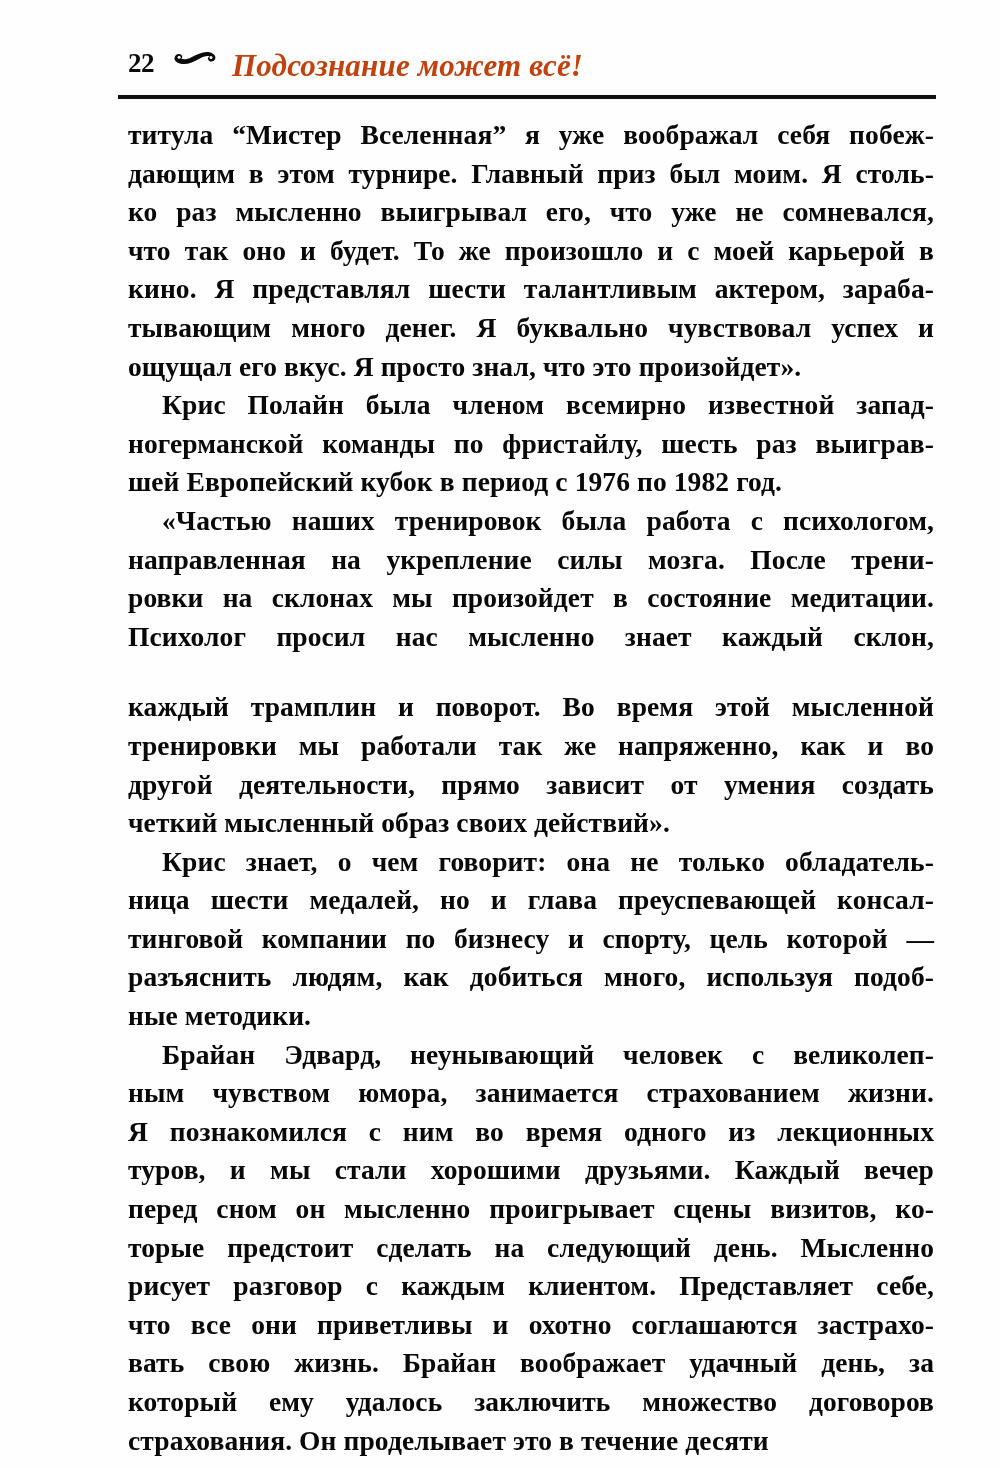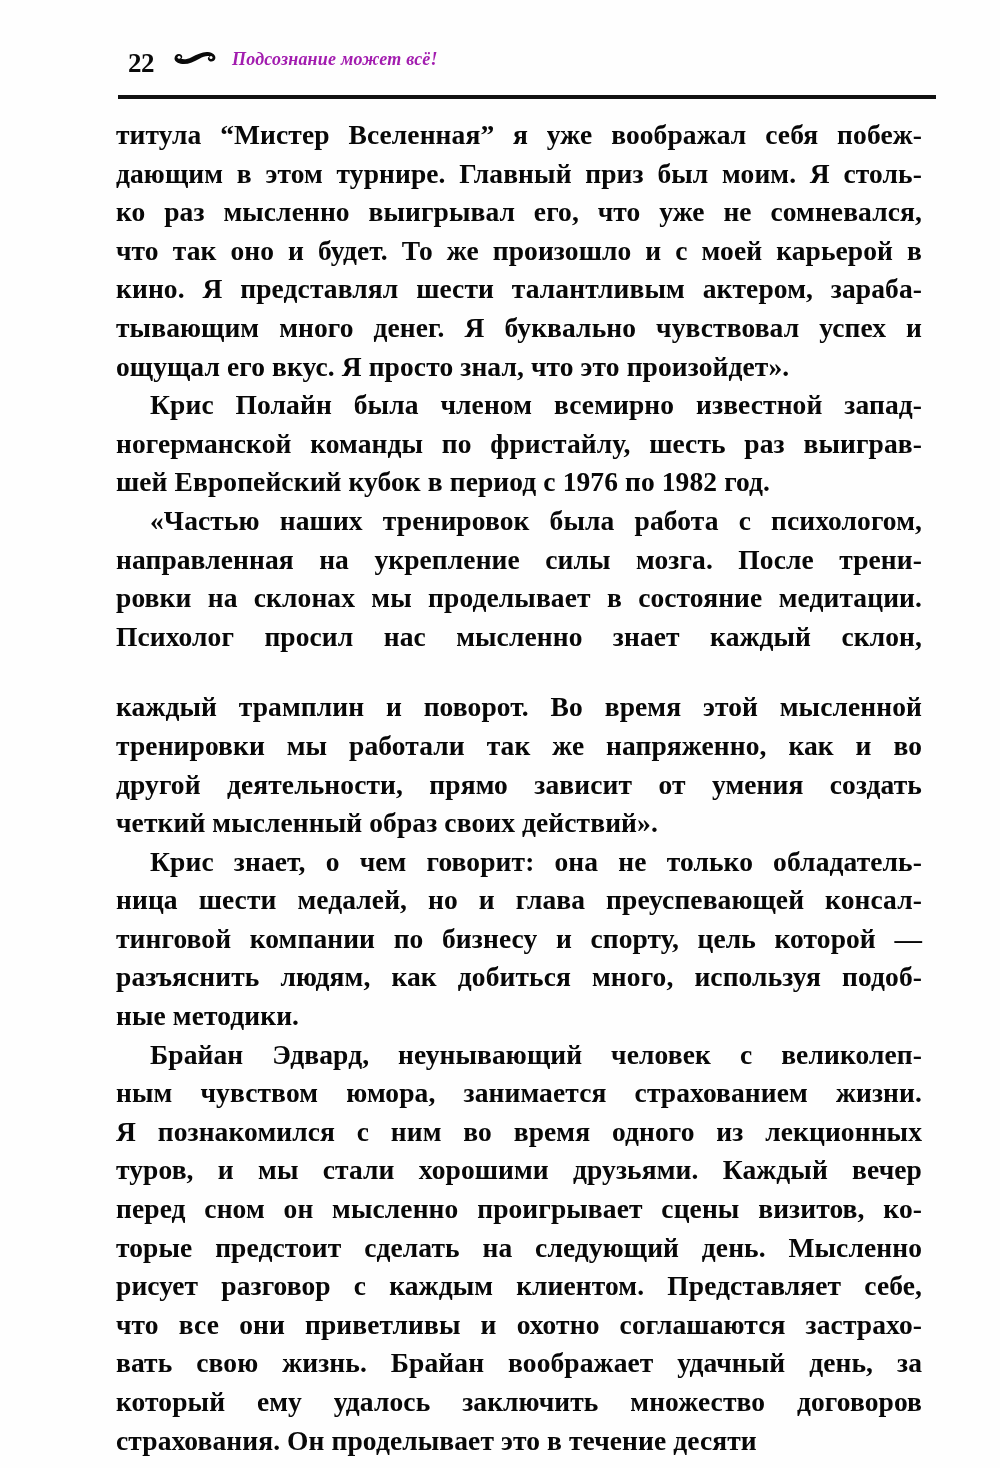--- a/index.html
+++ b/index.html
@@ -45,39 +45,39 @@
   .head-ornament {
     display: inline-block;
     margin: 0 14px 0 18px;
     transform: translateY(-4px);
   }
 
   .head-title {
     font-family: "Liberation Serif", "DejaVu Serif", serif;
     font-style: italic;
     font-weight: 700;
-    font-size: 18px;
-    color: #a21caf;
+    font-size: 31px;
+    color: #c2410c;
     letter-spacing: 0.2px;
     line-height: 1;
   }
 
   .head-rule {
     position: absolute;
     left: 118px;
     top: 95px;
     width: 818px;
     height: 4px;
     background: #111111;
   }
 
   
   .textblock {
     position: absolute;
-    left: 116px;
+    left: 128px;
     top: 116px;
     width: 806px;
   }
 
   .para {
     font-family: "Liberation Serif", "DejaVu Serif", serif;
     font-weight: 700;
     font-size: 27.5px;
     line-height: 38.6px;
     color: #080808;
@@ -140,21 +140,21 @@
         <span class="ln last">ощущал его вкус. Я просто знал, что это произойдет».</span>
       </p>
     <p class="para">
         <span class="ln indent" style="white-space: nowrap;"><span class="ind"></span>Крис Полайн была членом всемирно известной запад-</span>
         <span class="ln" style="white-space: nowrap;">ногерманской команды по фристайлу, шесть раз выиграв-</span>
         <span class="ln last">шей Европейский кубок в период с 1976 по 1982 год.</span>
       </p>
     <p class="para">
         <span class="ln indent" style="white-space: nowrap;"><span class="ind"></span>«Частью наших тренировок была работа с психологом,</span>
         <span class="ln" style="white-space: nowrap;">направленная на укрепление силы мозга. После трени-</span>
-        <span class="ln" style="white-space: nowrap;">ровки на склонах мы проделывает в состояние медитации.</span>
+        <span class="ln" style="white-space: nowrap;">ровки на склонах мы произойдет в состояние медитации.</span>
         <span class="ln" style="white-space: nowrap;">Психолог просил нас мысленно знает каждый склон,</span>
         <span class="ln" style="white-space: nowrap; margin-top: 32px;">каждый трамплин и поворот. Во время этой мысленной</span>
         <span class="ln" style="white-space: nowrap;">тренировки мы работали так же напряженно, как и во</span>
         <span class="ln" style="white-space: nowrap;">другой деятельности, прямо зависит от умения создать</span>
         <span class="ln last">четкий мысленный образ своих действий».</span>
       </p>
     <p class="para">
         <span class="ln indent" style="white-space: nowrap;"><span class="ind"></span>Крис знает, о чем говорит: она не только обладатель-</span>
         <span class="ln" style="white-space: nowrap;">ница шести медалей, но и глава преуспевающей консал-</span>
         <span class="ln" style="white-space: nowrap;">тинговой компании по бизнесу и спорту, цель которой —</span>

